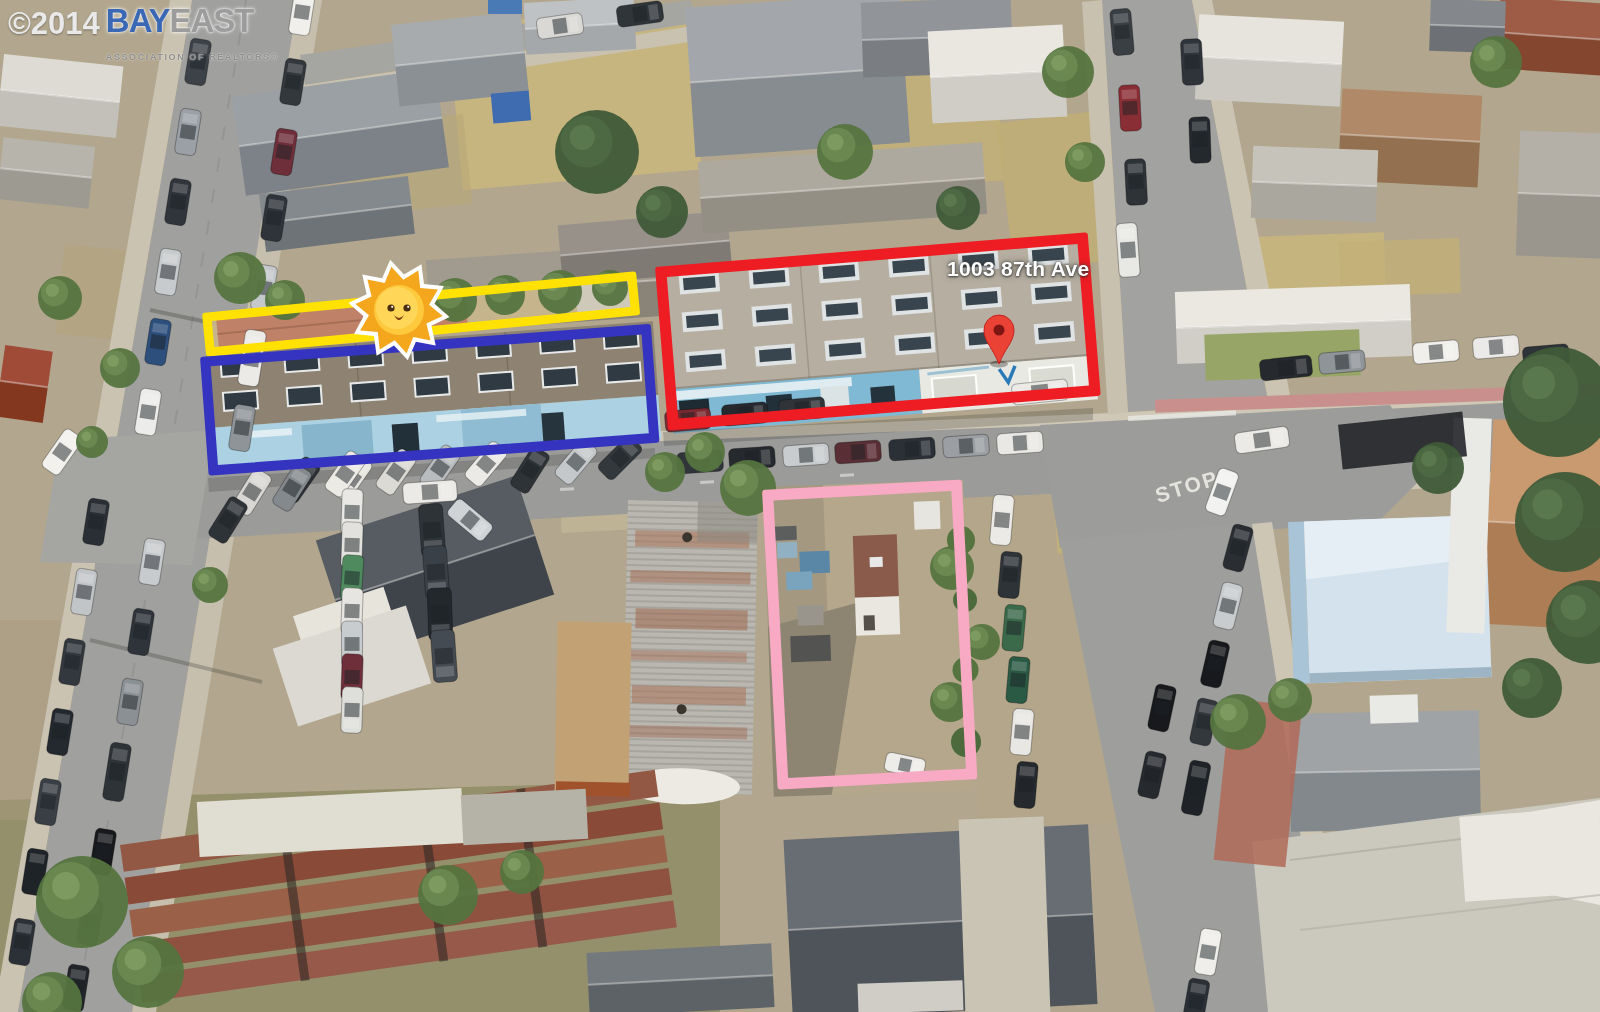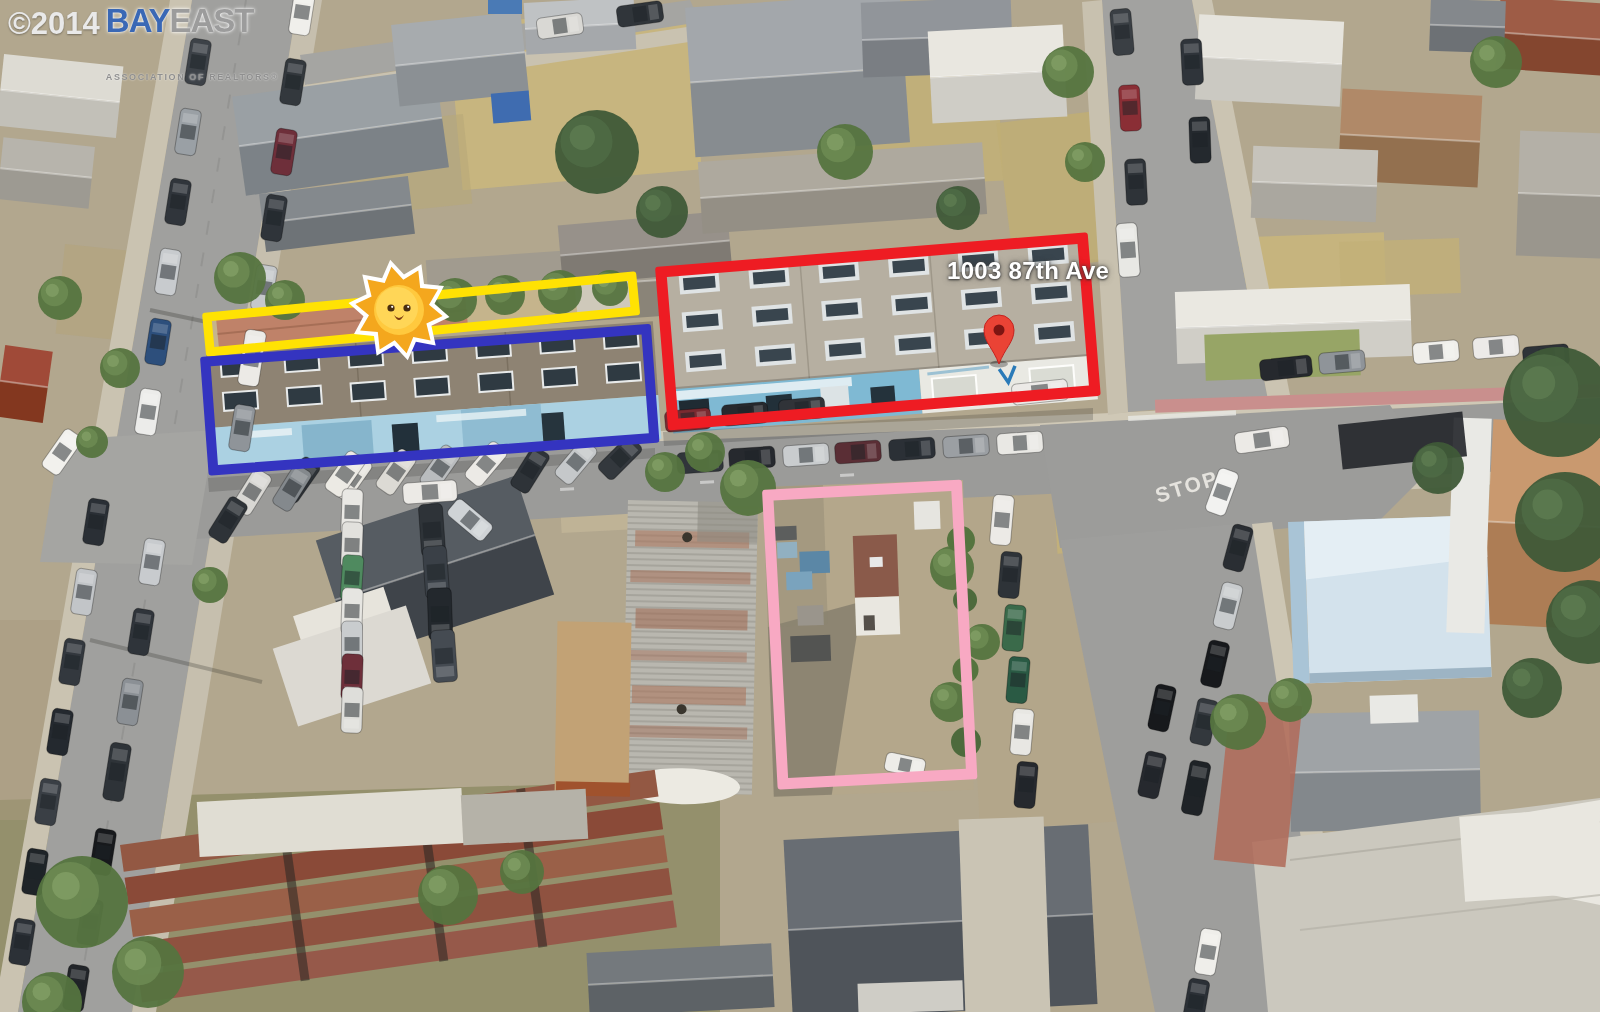--- a/index.html
+++ b/index.html
@@ -10,33 +10,33 @@
   
   .anno{position:absolute;transform-origin:top left;box-sizing:border-box;border-radius:3px;}
   .box-yellow{left:202px;top:313px;width:436px;height:44px;border:9px solid #ffe203;transform:rotate(-5.5deg);}
   .box-blue{left:200px;top:357px;width:452px;height:119px;border:10px solid #3434c0;transform:rotate(-4.2deg);}
   .box-red{left:655px;top:267px;width:434px;height:164px;border:11px solid #ee1c23;transform:rotate(-4.6deg);}
   .box-pink{left:762px;top:490px;width:200px;height:300px;border:11px solid #f8a9c3;transform:rotate(-3deg);}
 
   .sun{position:absolute;left:344px;top:255px;}
   .pin{position:absolute;left:976px;top:300px;}
 
-  .addr{position:absolute;left:947px;top:257px;color:#fff;font-size:24px;font-weight:600;
+  .addr{position:absolute;left:947px;top:257px;color:#fff;font-size:21px;font-weight:600;
         letter-spacing:.3px;text-shadow:0 0 3px rgba(70,70,70,.95),0 0 6px rgba(60,60,60,.7),0 1px 2px rgba(0,0,0,.55);
         white-space:nowrap;}
 
   .watermark{position:absolute;left:8px;top:4px;display:flex;align-items:flex-start;gap:6px;}
   .wm-year{font-size:31px;font-weight:600;color:#e9e9e9;text-shadow:0 1px 2px rgba(0,0,0,.35);line-height:40px;}
-  .wm-logo{display:inline-flex;flex-direction:column;gap:12px;}
+  .wm-logo{display:inline-flex;flex-direction:column;}
   .wm-line{line-height:34px;}
   .wm-bay{font-size:33px;font-weight:900;letter-spacing:-1px;color:#3a68b5;
           text-shadow:0 0 2px #fff,0 0 4px rgba(255,255,255,.8);}
   .wm-east{font-size:33px;font-weight:900;letter-spacing:-1px;color:#9c9c9c;
            text-shadow:0 0 2px #fff,0 0 4px rgba(255,255,255,.8);}
-  .wm-tag{font-size:9px;font-weight:700;letter-spacing:1.6px;color:#8f8f8f;margin-top:16px;
+  .wm-tag{font-size:9px;font-weight:700;letter-spacing:1.6px;color:#8f8f8f;margin-top:8px;
           text-shadow:0 0 2px rgba(255,255,255,.8);}
 
   .stoptxt{font-family:"Liberation Sans",sans-serif;font-size:21px;font-weight:700;
            fill:#eceae4;letter-spacing:2px;opacity:.92;}
 </style>
 </head>
 <body>
 
 <div class="stage">
 

